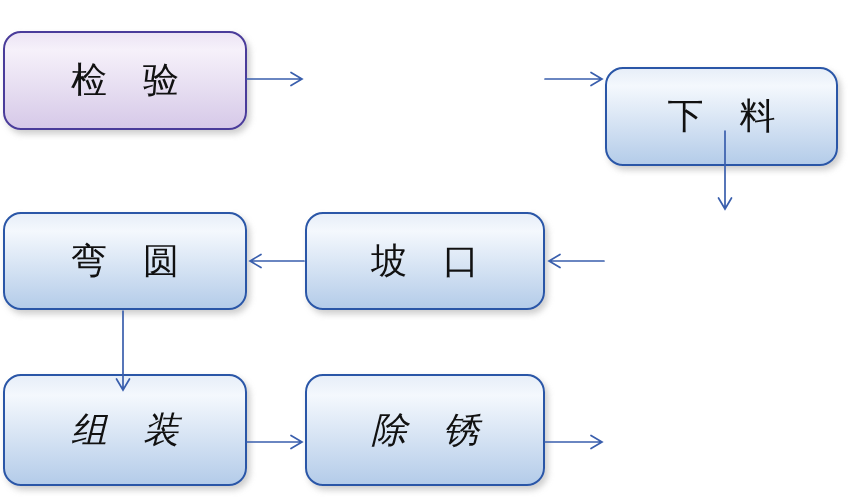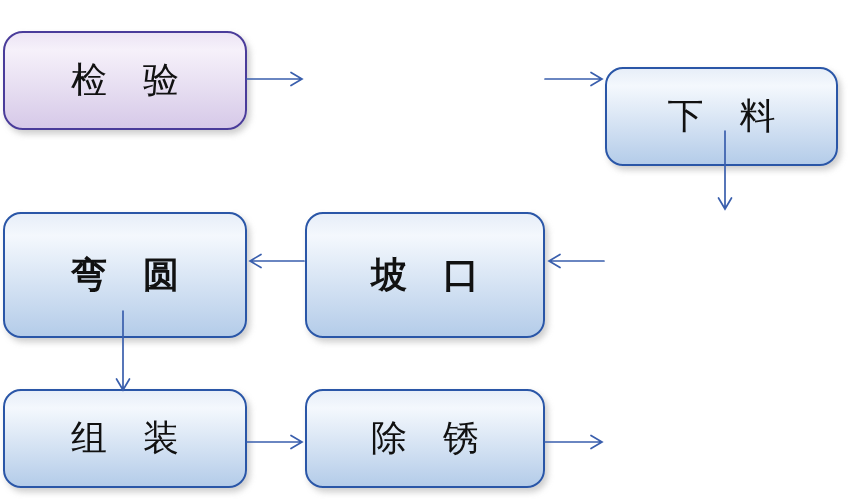--- a/index.html
+++ b/index.html
@@ -23,34 +23,33 @@
     border: 2px solid #2a56a7;
     font-size: 36px;
     color: #111111;
     box-shadow: 3px 4px 6px rgba(130,130,130,0.40);
     background: linear-gradient(180deg, #e7eef8 0%, #f4f8fd 18%, #b4cce9 100%);
   }
 
   .node.purple {
     border-color: #4a3c9a;
     background: linear-gradient(180deg, #ece4f4 0%, #f6f1fa 18%, #d6c9e8 100%);
-    border-radius: 20px;
   }
   .node.green {
     border-color: #215e31;
     background: linear-gradient(180deg, #e3f2de 0%, #f1f9ee 18%, #add69f 100%);
   }
 
   
   .c1 { left: 3px;   width: 244px; }
   .c2 { left: 305px; width: 240px; }
   .c3 { left: 605px; width: 233px; margin-top: 36px; }
   .r1 { top: 31px;  height: 99px; }
-  .r2 { top: 212px; height: 126px; font-weight: bold; }
-  .r3 { top: 389px; height: 99px; }
+  .r2 { top: 212px; height: 98px; }
+  .r3 { top: 374px; height: 112px; font-style: italic; }
 
   .arrows {
     position: absolute;
     left: 0; top: 0;
     width: 854px; height: 500px;
     pointer-events: none;
   }
   .arrows path {
     fill: none;
     stroke-width: 1.7;

